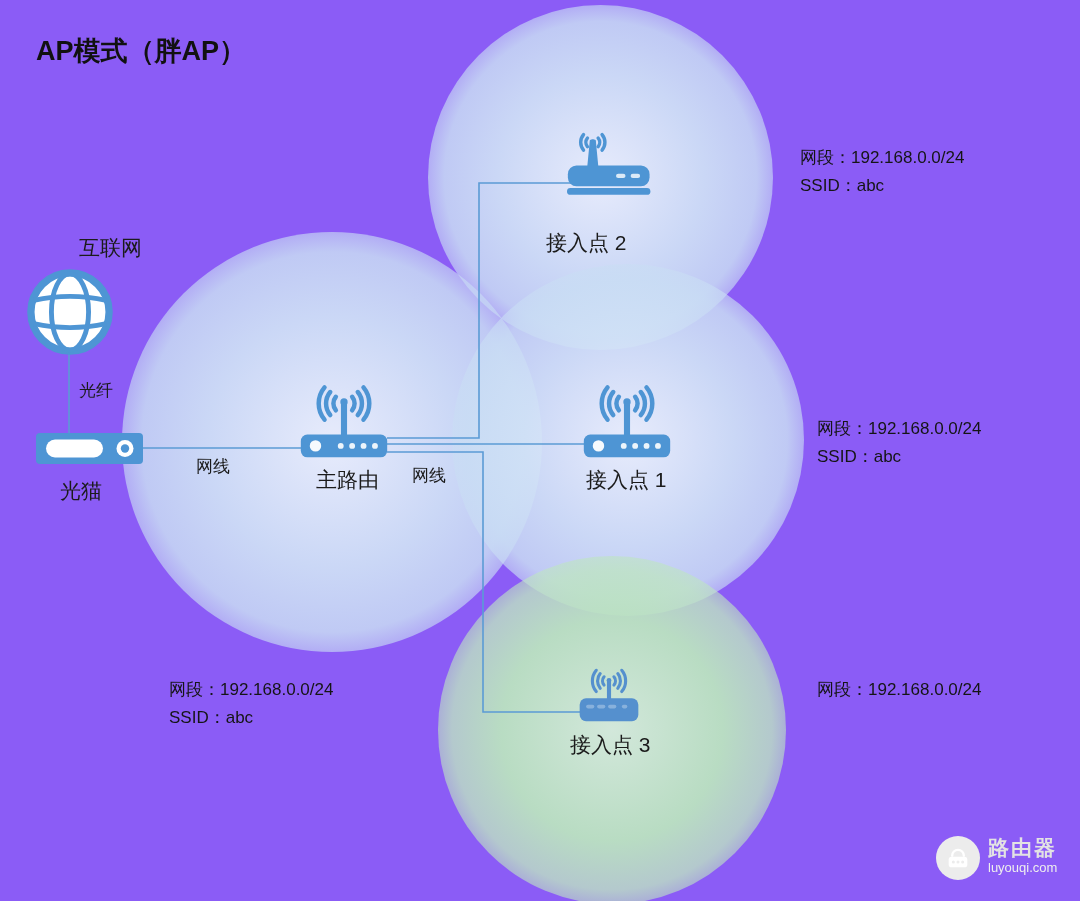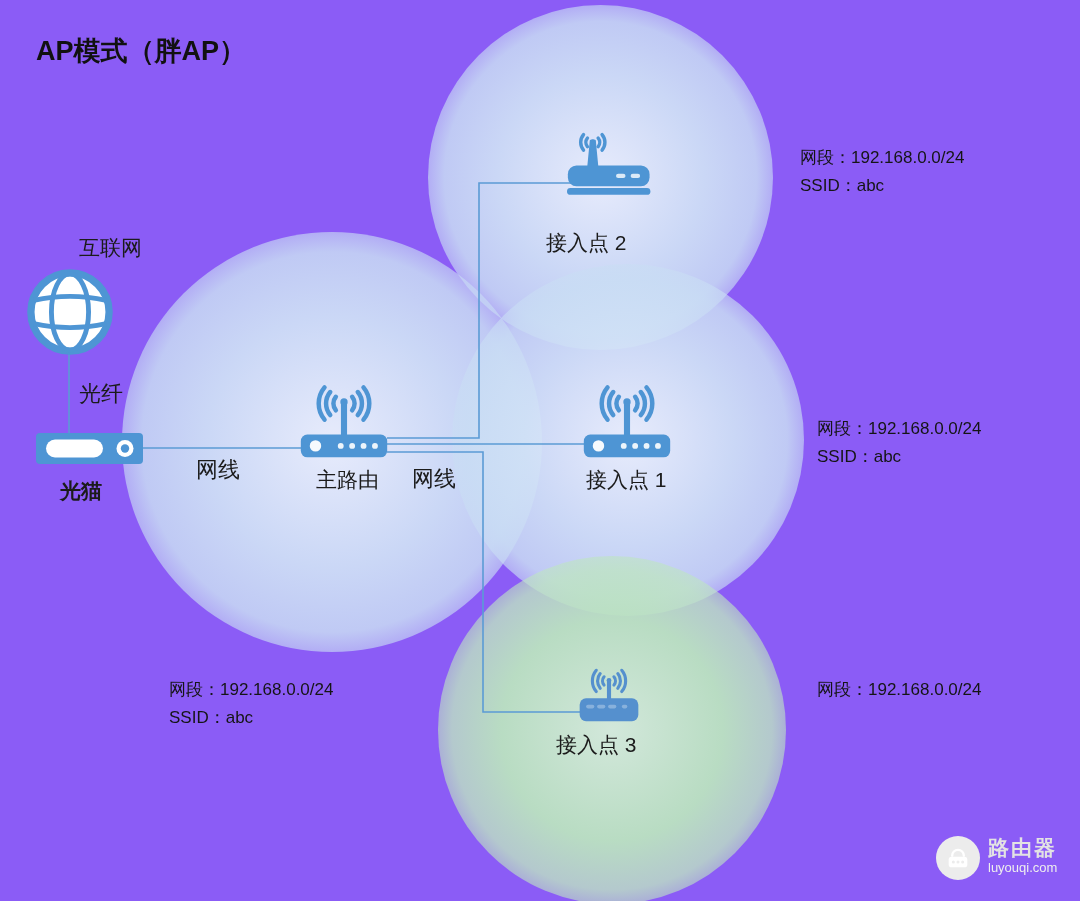--- a/index.html
+++ b/index.html
@@ -20,21 +20,21 @@
     background:radial-gradient(circle,
       rgba(214,239,217,0.95) 0%,
       rgba(187,227,192,0.95) 45%,
       rgba(190,228,195,0.80) 65%,
       rgba(190,228,195,0.0) 90%);
   }
   .wires{position:absolute;left:0;top:0;z-index:2;}
   .node,.lbl,.info,.ttl{position:absolute;z-index:3;white-space:nowrap;}
   .ttl{left:36px;top:33px;font-size:27px;font-weight:700;color:#111;}
   .devlbl{font-size:21px;color:#1b1b1b;}
-  .linklbl{font-size:22px;color:#1b1b1b;}
+  .linklbl{font-size:17px;color:#1b1b1b;}
   .info{font-size:17px;line-height:28px;color:#151515;}
   .info span{display:block;}
   
   .watermark{position:absolute;left:936px;top:836px;z-index:3;display:flex;align-items:flex-start;gap:8px;}
   .wm-circle{width:44px;height:44px;border-radius:50%;background:#ececec;display:flex;align-items:center;justify-content:center;}
   .wm-brand{font-size:21px;letter-spacing:2px;color:#e3e3e3;font-weight:700;line-height:24px;}
   .wm-site{font-size:13px;color:#eeeeee;line-height:16px;}
 </style>
 </head>
 <body>
@@ -70,21 +70,21 @@
   <div class="lbl linklbl" style="left:79px;top:379px;">光纤</div>
 
   <div class="node" style="left:36px;top:433px;">
     <svg viewBox="0 0 107 31" width="107" height="31">
       <rect x="0" y="0" width="107" height="31" rx="4" fill="#4E95D4"></rect>
       <rect x="10" y="6.5" width="57" height="18" rx="9" fill="#ffffff"></rect>
       <circle cx="89" cy="15.5" r="8.5" fill="#ffffff"></circle>
       <circle cx="89" cy="15.5" r="4.2" fill="#4E95D4"></circle>
     </svg>
   </div>
-  <div class="lbl devlbl" style="left:60px;top:477px;font-weight:bold;">光猫</div>
+  <div class="lbl devlbl" style="left:60px;top:477px;">光猫</div>
   <div class="lbl linklbl" style="left:196px;top:455px;">网线</div>
 
   <div class="node" style="left:300px;top:379px;">
     <svg viewBox="0 0 108 98" width="88" height="80">
       <g stroke="#4E95D4" stroke-width="5.5" fill="none" stroke-linecap="round">
         <path d="M44,21.7 A13,13 0 0 0 44,38.3"></path>
         <path d="M37.1,15.9 A22,22 0 0 0 37.1,44.1"></path>
         <path d="M30.1,10.2 A31,31 0 0 0 30.1,49.8"></path>
         <path d="M64,21.7 A13,13 0 0 1 64,38.3"></path>
         <path d="M70.9,15.9 A22,22 0 0 1 70.9,44.1"></path>
@@ -157,21 +157,21 @@
       <line x1="36" y1="14" x2="36" y2="36" stroke="#5590CE" stroke-width="4.5" stroke-linecap="round"></line>
       <rect x="4" y="33" width="64" height="25" rx="7" fill="#5590CE"></rect>
       <g fill="#ffffff" opacity="0.3">
         <rect x="11" y="40" width="9" height="4" rx="2"></rect>
         <rect x="23" y="40" width="9" height="4" rx="2"></rect>
         <rect x="35" y="40" width="9" height="4" rx="2"></rect>
         <rect x="50" y="40" width="6" height="4" rx="2"></rect>
       </g>
     </svg>
   </div>
-  <div class="lbl devlbl" style="left:556px;top:731px;">接入点 3</div>
+  <div class="lbl devlbl" style="left:570px;top:731px;">接入点 3</div>
 
   <div class="info" style="left:800px;top:144px;">
     <span>网段：192.168.0.0/24</span>
     <span>SSID：abc</span>
   </div>
   <div class="info" style="left:817px;top:415px;">
     <span>网段：192.168.0.0/24</span>
     <span>SSID：abc</span>
   </div>
   <div class="info" style="left:169px;top:676px;">

